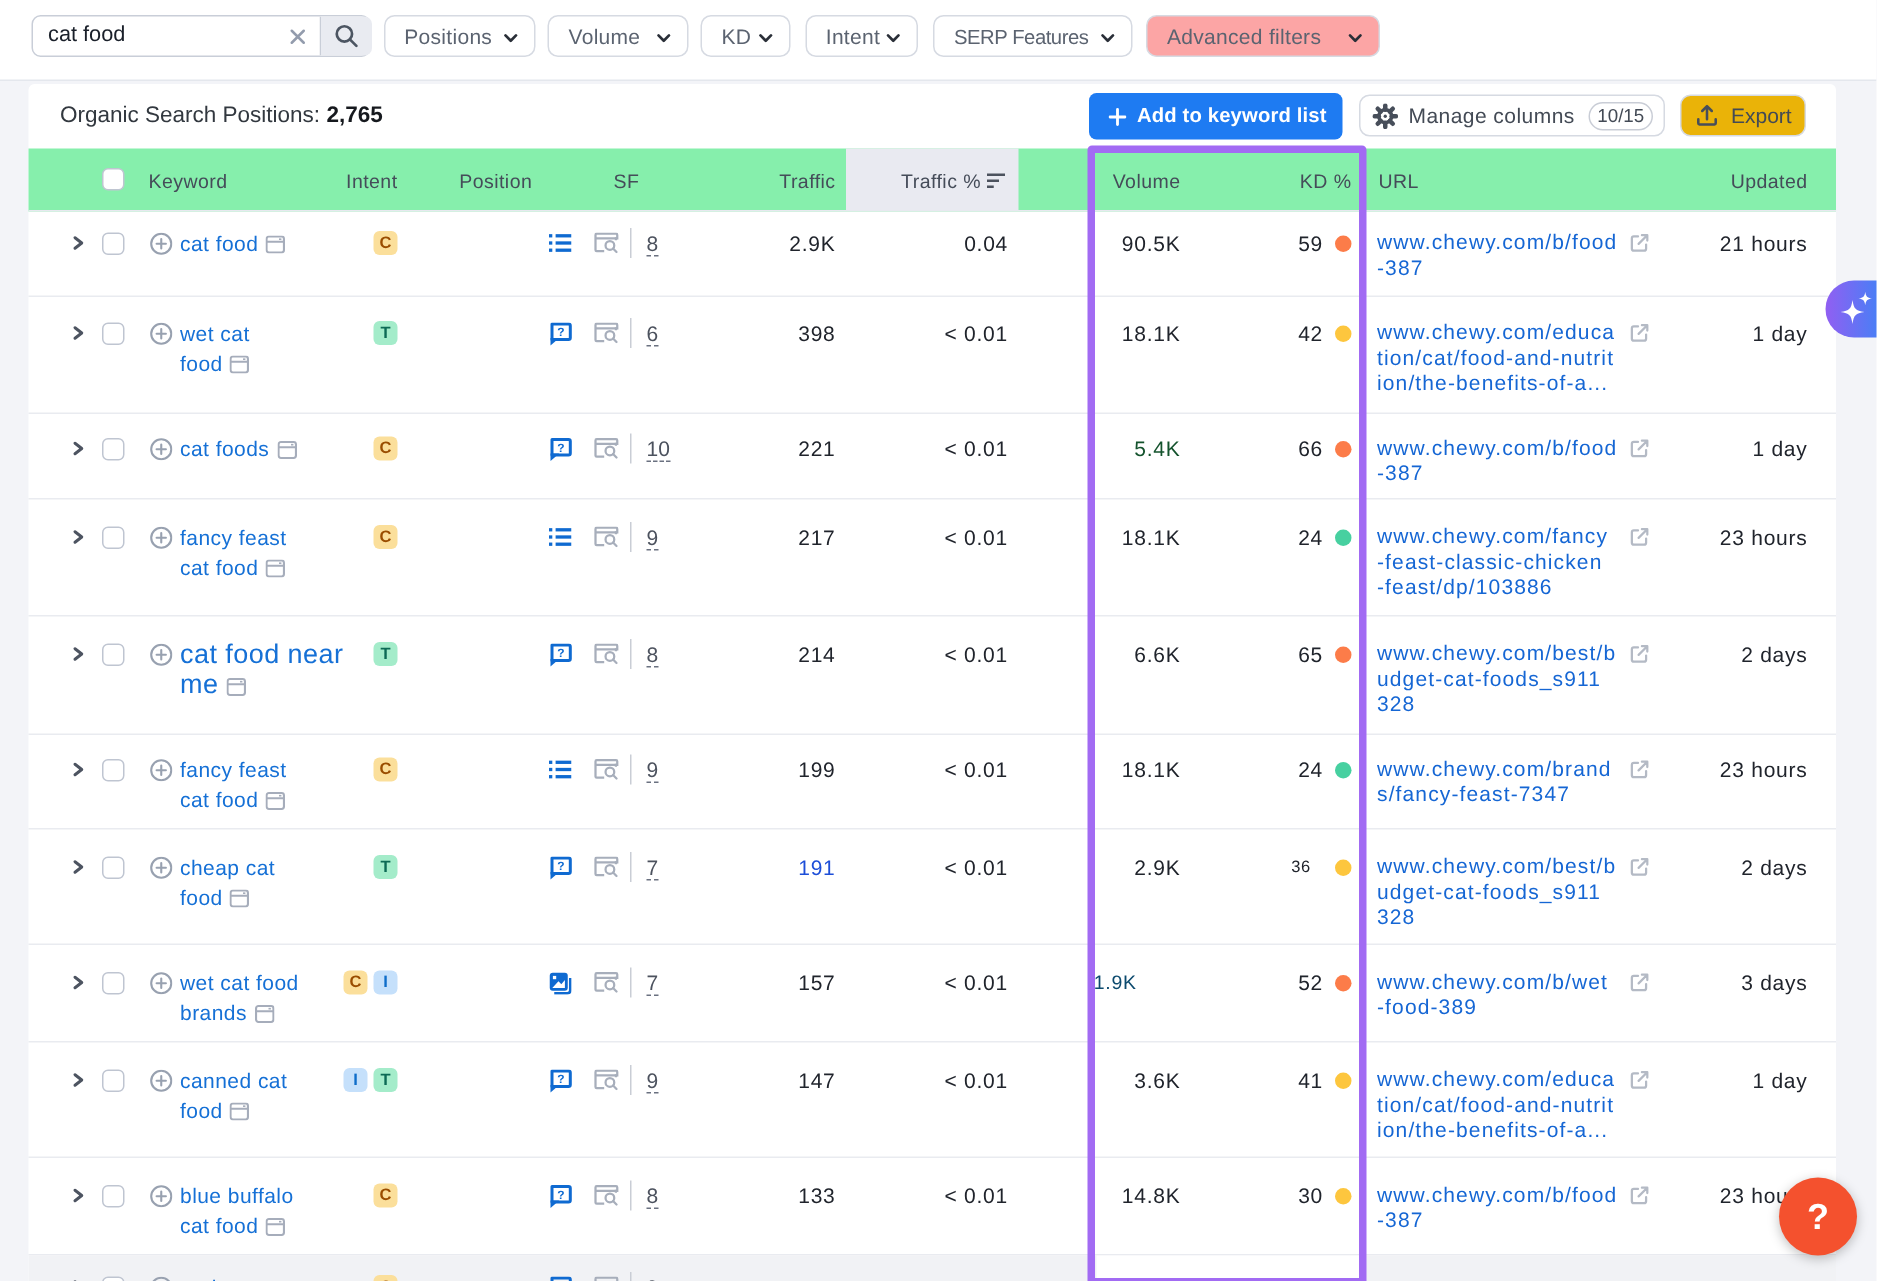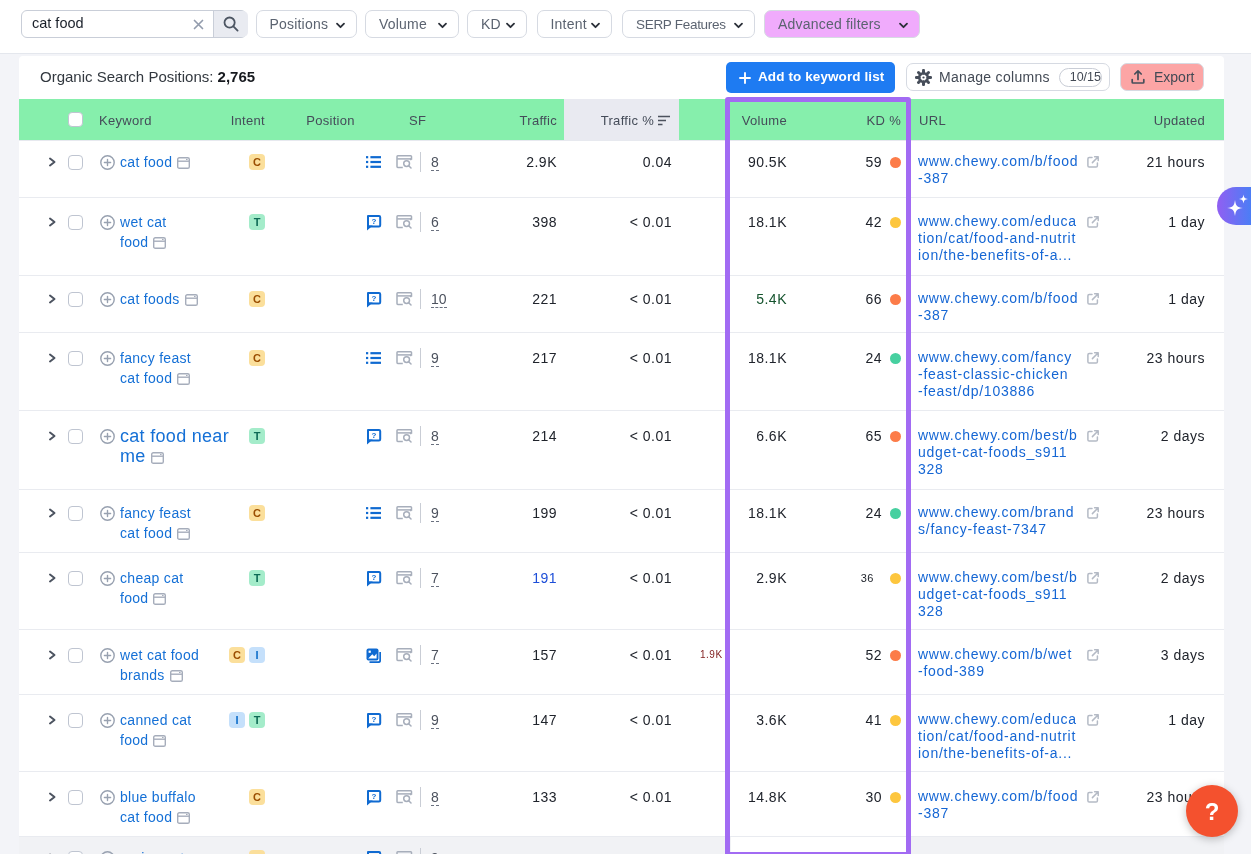--- a/index.html
+++ b/index.html
@@ -332,21 +332,21 @@
     <svg style="position:absolute;left:377px;top:18px" width="17" height="14" viewBox="0 0 17 14">
       <path d="M14.6 5.2 V3.9 H15.5 V1.6 Q15.5 0.8 14.7 0.8 H1.8 Q1 0.8 1 1.6 V11.6 Q1 12.4 1.8 12.4 H6.8" fill="none" stroke="#a7aebb" stroke-width="1.5"></path>
       <path d="M1.2 3.9 H15.5" stroke="#a7aebb" stroke-width="1.5"></path>
       <circle cx="10.6" cy="8.6" r="2.9" fill="none" stroke="#a7aebb" stroke-width="1.5"></circle>
       <path d="M12.7 10.7 L15 13" stroke="#a7aebb" stroke-width="1.5" stroke-linecap="round"></path>
     </svg>
     <div style="position:absolute;left:401px;top:15px;width:1px;height:20px;background:#c9cdd5"></div>
     <div style="position:absolute;left:412px;top:15px;line-height:20px;font-size:14px;color:#4c525e"><span style="border-bottom:1.5px dashed #6a7180;padding-bottom:0px">7</span></div>
     <div style="position:absolute;left:441px;top:15px;width:97px;text-align:right;font-size:14px;line-height:20px;letter-spacing:0.5px;color:#20242c">157</div>
     <div style="position:absolute;left:551px;top:15px;width:102px;text-align:right;font-size:14px;line-height:20px;letter-spacing:0.5px;color:#20242c">&lt; 0.01</div>
-    <div style="position:absolute;left:681px;top:15px;width:87px;text-align:left;font-size:10px;line-height:20px;letter-spacing:0.5px;color:#7f1d1d">1.9K</div>
+    <div style="position:absolute;left:681px;top:15px;width:87px;text-align:center;font-size:13px;line-height:20px;letter-spacing:0.5px;color:#0c4a6e">1.9K</div>
     <div style="position:absolute;left:781px;top:15px;width:82px;text-align:right;font-size:14px;line-height:20px;letter-spacing:0.5px;color:#20242c">52</div>
     <div style="position:absolute;left:871px;top:19.5px;width:11px;height:11px;border-radius:50%;background:#fc7c49"></div>
     <div style="position:absolute;left:899px;top:16px;width:175px;line-height:17px;font-size:14px;letter-spacing:0.75px;color:#1566d4">www.chewy.com/b/wet<br>-food-389</div>
     <svg style="position:absolute;left:1067px;top:18px" width="14" height="14" viewBox="0 0 14 14">
       <path d="M6 2.6 H3.2 Q1.9 2.6 1.9 3.9 V10.8 Q1.9 12.1 3.2 12.1 H10.1 Q11.4 12.1 11.4 10.8 V8" fill="none" stroke="#b4bac5" stroke-width="1.5" stroke-linecap="round"></path>
       <path d="M6.4 7.6 L12 2 M12.2 5.4 V1.8 H8.6" fill="none" stroke="#b4bac5" stroke-width="1.5" stroke-linecap="round" stroke-linejoin="round"></path>
     </svg>
     <div style="position:absolute;left:1086px;top:15px;width:100px;text-align:right;font-size:14px;line-height:20px;letter-spacing:0.5px;color:#20242c">3 days</div>
   </div>
 <div style="position:absolute;left:19px;top:695px;width:1205px;height:77px;border-bottom:1px solid #e9ebf0;box-sizing:border-box">
@@ -492,21 +492,21 @@
       <svg style="position:absolute;right:10px;top:9px" width="11" height="11" viewBox="0 0 11 11">
         <path d="M2 3.6 L5.5 7.2 L9 3.6" fill="none" stroke="#2a2f38" stroke-width="1.8" stroke-linecap="round" stroke-linejoin="round"></path>
       </svg>
     </div>
     <div style="position:absolute;left:622px;top:10px;width:133px;height:28px;border:1px solid #d6dae2;border-radius:7px;box-sizing:border-box;background:#fff">
       <div style="position:absolute;left:13px;top:4.5px;font-size:14px;letter-spacing:0.2px;color:#5b6370"><span style="font-size:13.5px;letter-spacing:-0.3px">SERP Features</span></div>
       <svg style="position:absolute;right:10px;top:9px" width="11" height="11" viewBox="0 0 11 11">
         <path d="M2 3.6 L5.5 7.2 L9 3.6" fill="none" stroke="#2a2f38" stroke-width="1.8" stroke-linecap="round" stroke-linejoin="round"></path>
       </svg>
     </div>
-    <div style="position:absolute;left:764px;top:10px;width:156px;height:28px;border:1px solid #d6dae2;border-radius:7px;box-sizing:border-box;background:#f0abfc">
+    <div style="position:absolute;left:764px;top:10px;width:156px;height:28px;border:1px solid #d6dae2;border-radius:7px;box-sizing:border-box;background:#fca5a5">
       <div style="position:absolute;left:13px;top:4.5px;font-size:14px;letter-spacing:0.2px;color:#5b6370">Advanced filters</div>
       <svg style="position:absolute;right:10px;top:9px" width="11" height="11" viewBox="0 0 11 11">
         <path d="M2 3.6 L5.5 7.2 L9 3.6" fill="none" stroke="#2a2f38" stroke-width="1.8" stroke-linecap="round" stroke-linejoin="round"></path>
       </svg>
     </div>
   </div>
 <div style="position:absolute;left:40px;top:68px;font-size:15px;color:#32383f;z-index:10">Organic Search Positions: <b style="color:#16191e">2,765</b></div>
 <div style="position:absolute;left:726px;top:62px;width:169px;height:31px;background:#1e7bf2;border-radius:5px;color:#fff;z-index:10">
     <svg style="position:absolute;left:13px;top:9.5px" width="12" height="12" viewBox="0 0 12 12">
       <path d="M6 1 V11 M1 6 H11" stroke="#fff" stroke-width="1.9" stroke-linecap="round"></path>
@@ -520,23 +520,23 @@
       <line x1="8.5" y1="1.4" x2="8.5" y2="4.2" stroke="#474e5a" stroke-width="3" stroke-linecap="round" transform="rotate(90 8.5 8.5)"></line>
       <line x1="8.5" y1="1.4" x2="8.5" y2="4.2" stroke="#474e5a" stroke-width="3" stroke-linecap="round" transform="rotate(135 8.5 8.5)"></line>
       <line x1="8.5" y1="1.4" x2="8.5" y2="4.2" stroke="#474e5a" stroke-width="3" stroke-linecap="round" transform="rotate(180 8.5 8.5)"></line>
       <line x1="8.5" y1="1.4" x2="8.5" y2="4.2" stroke="#474e5a" stroke-width="3" stroke-linecap="round" transform="rotate(225 8.5 8.5)"></line>
       <line x1="8.5" y1="1.4" x2="8.5" y2="4.2" stroke="#474e5a" stroke-width="3" stroke-linecap="round" transform="rotate(270 8.5 8.5)"></line>
       <line x1="8.5" y1="1.4" x2="8.5" y2="4.2" stroke="#474e5a" stroke-width="3" stroke-linecap="round" transform="rotate(315 8.5 8.5)"></line>
       <circle cx="8.5" cy="8.5" r="4.3" fill="none" stroke="#474e5a" stroke-width="2.4"></circle>
       <circle cx="8.5" cy="8.5" r="1.1" fill="#474e5a"></circle>
     </svg>
     <div style="position:absolute;left:32px;top:4.5px;font-size:14px;letter-spacing:0.3px;color:#434a55">Manage columns</div>
-    <div style="position:absolute;left:152px;top:3.5px;width:43px;height:19px;border:1px solid #c9cdd6;border-radius:10px;box-sizing:border-box;text-align:right;font-size:12.5px;line-height:17px;color:#434a55">10/15</div>
-  </div>
-<div style="position:absolute;left:1120px;top:63px;width:84px;height:28px;border:1px solid #d6dae2;border-radius:7px;box-sizing:border-box;background:#fca5a5;z-index:10">
+    <div style="position:absolute;left:152px;top:3.5px;width:43px;height:19px;border:1px solid #c9cdd6;border-radius:10px;box-sizing:border-box;text-align:center;font-size:12.5px;line-height:17px;color:#434a55">10/15</div>
+  </div>
+<div style="position:absolute;left:1120px;top:63px;width:84px;height:28px;border:1px solid #d6dae2;border-radius:7px;box-sizing:border-box;background:#eab308;z-index:10">
     <svg style="position:absolute;left:9px;top:5px" width="16" height="16" viewBox="0 0 16 16">
       <path d="M8 10.5 V2 M4.8 5 L8 1.8 L11.2 5" fill="none" stroke="#474e5a" stroke-width="1.7" stroke-linecap="round" stroke-linejoin="round"></path>
       <path d="M2.2 10.5 V13.2 Q2.2 14 3 14 H13 Q13.8 14 13.8 13.2 V10.5" fill="none" stroke="#474e5a" stroke-width="1.7" stroke-linecap="round"></path>
     </svg>
     <div style="position:absolute;left:33px;top:4.5px;font-size:14px;color:#434a55">Export</div>
   </div>
 <div style="position:absolute;left:725px;top:97px;width:186px;height:760px;border:5px solid #a26bf3;border-radius:3px;box-sizing:border-box;z-index:30"></div>
 <div style="position:absolute;left:1217px;top:187px;width:40px;height:38px;border-radius:19px 0 0 19px;background:linear-gradient(90deg,#915ff2,#3f83f6);z-index:40">
     <svg style="position:absolute;left:7px;top:6px" width="28" height="28" viewBox="0 0 28 28">
       <path d="M11 7 C11.9 13 13 14.1 19 15 C13 15.9 11.9 17 11 23 C10.1 17 9 15.9 3 15 C9 14.1 10.1 13 11 7 Z" fill="#fff"></path>

